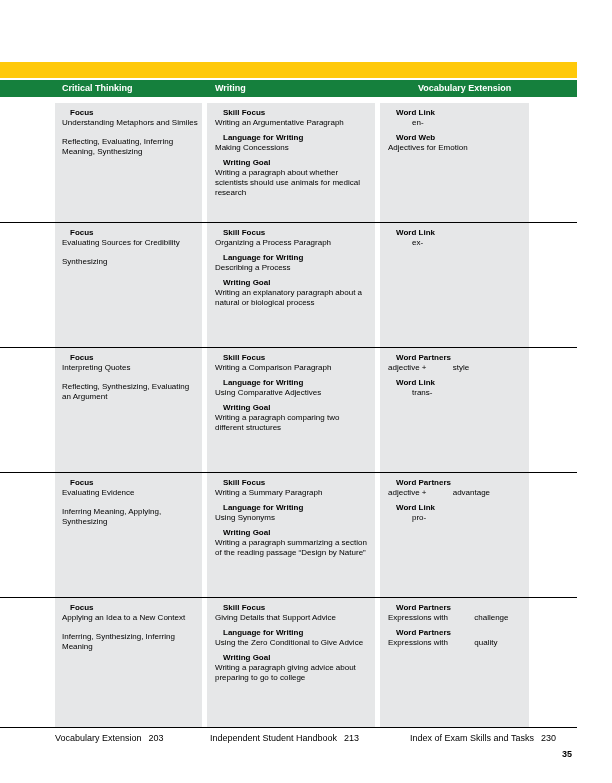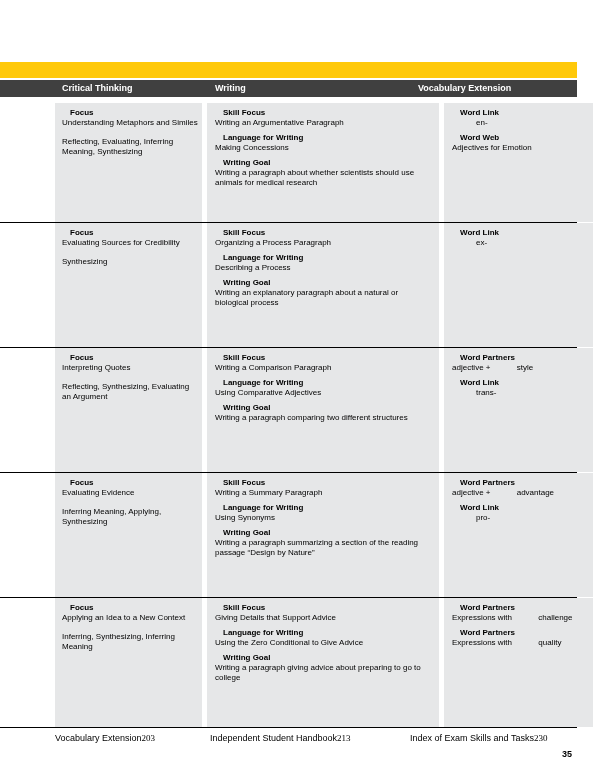--- a/index.html
+++ b/index.html
@@ -1,39 +1,39 @@
 <!DOCTYPE html>
 <html><head>
 <meta charset="utf-8">
 <style>
   html,body{margin:0;padding:0;}
   body{width:612px;height:783px;background:#fff;font-family:"Liberation Sans",sans-serif;color:#000;}
   .page{position:relative;width:612px;height:783px;background:#fff;overflow:hidden;}
   .accent-bar{position:absolute;left:0;top:62px;width:577px;height:16px;background:#FFC90A;}
-  .header-bar{position:absolute;left:0;top:80px;width:577px;height:17px;background:#404040;}
+  .header-bar{position:absolute;left:0;top:80px;width:577px;height:17px;background:#15803d;}
   .header-bar .hcol{position:absolute;top:0;line-height:17px;color:#fff;font-size:9px;font-weight:bold;white-space:nowrap;}
   .h1{left:62px;} .h2{left:215px;} .h3{left:418px;}
   .rows{position:absolute;left:0;top:103px;width:577px;}
   .row{display:flex;border-bottom:1px solid #000;box-sizing:border-box;}
   .row:nth-child(1){height:120px;}
   .row:nth-child(2),.row:nth-child(3),.row:nth-child(4){height:125px;}
   .row:nth-child(5){height:130px;}
   .spacer{width:55px;flex:none;}
   .cell{background:#E6E7E8;font-size:8px;line-height:10px;box-sizing:border-box;flex:none;}
   .ct{width:147px;padding:5px 2px 0 7px;}
-  .wr{width:232px;margin-left:5px;padding:5px 8px 0 8px;}
+  .wr{width:168px;margin-left:5px;padding:5px 8px 0 8px;}
   .vo{width:149px;margin-left:5px;padding:5px 8px 0 8px;}
   .b{font-weight:bold;padding-left:8px;}
   .blk{margin-bottom:5px;}
   .p2{margin-top:9px;}
   .i{padding-left:24px;}
   .footer{position:absolute;top:733px;left:0;width:612px;font-size:9px;}
   .fitem{position:absolute;top:0;white-space:nowrap;}
   .f1{left:55px;} .f2{left:210px;} .f3{left:410px;}
-  .fnum{font-family:Liberation Serif, serif;}
+  .fnum{margin-left:7px;}
   .page-number{position:absolute;top:749px;left:562px;font-size:9px;font-weight:bold;}
 </style>
 </head>
 <body>
 
 <div class="page">
 
   <div class="accent-bar"></div>
 
   <div class="header-bar">

